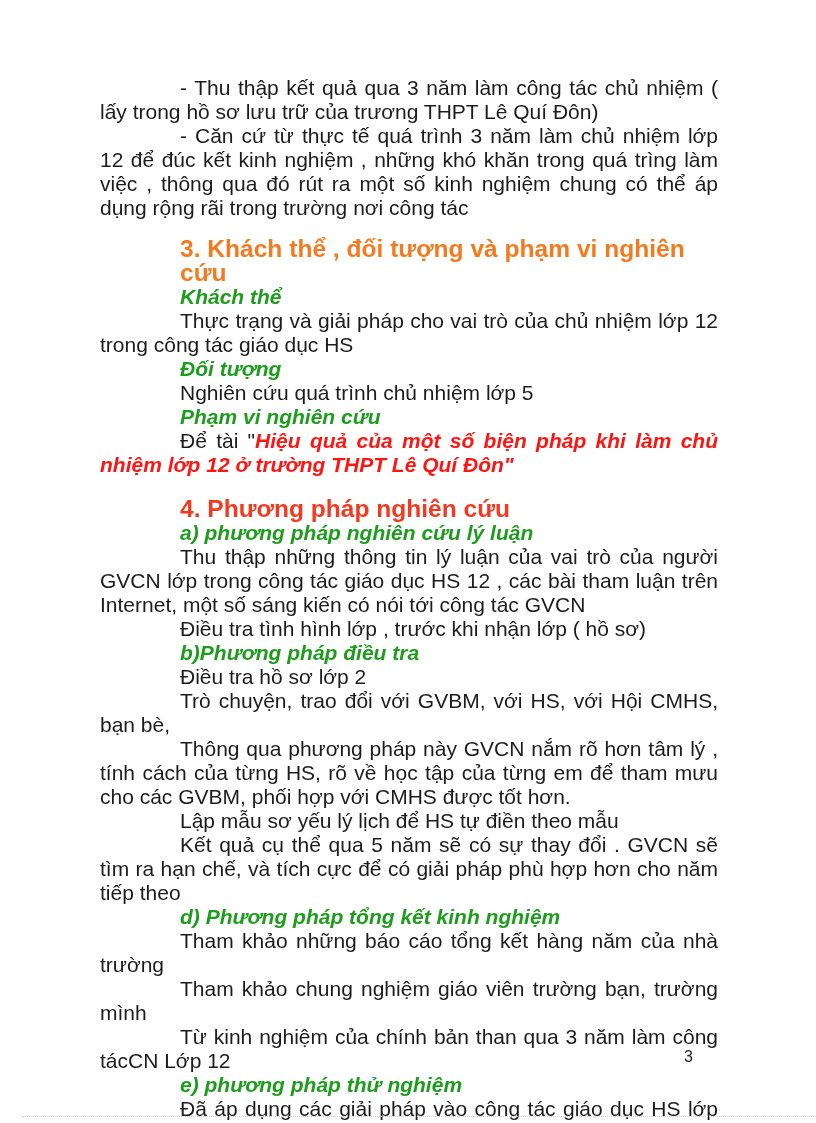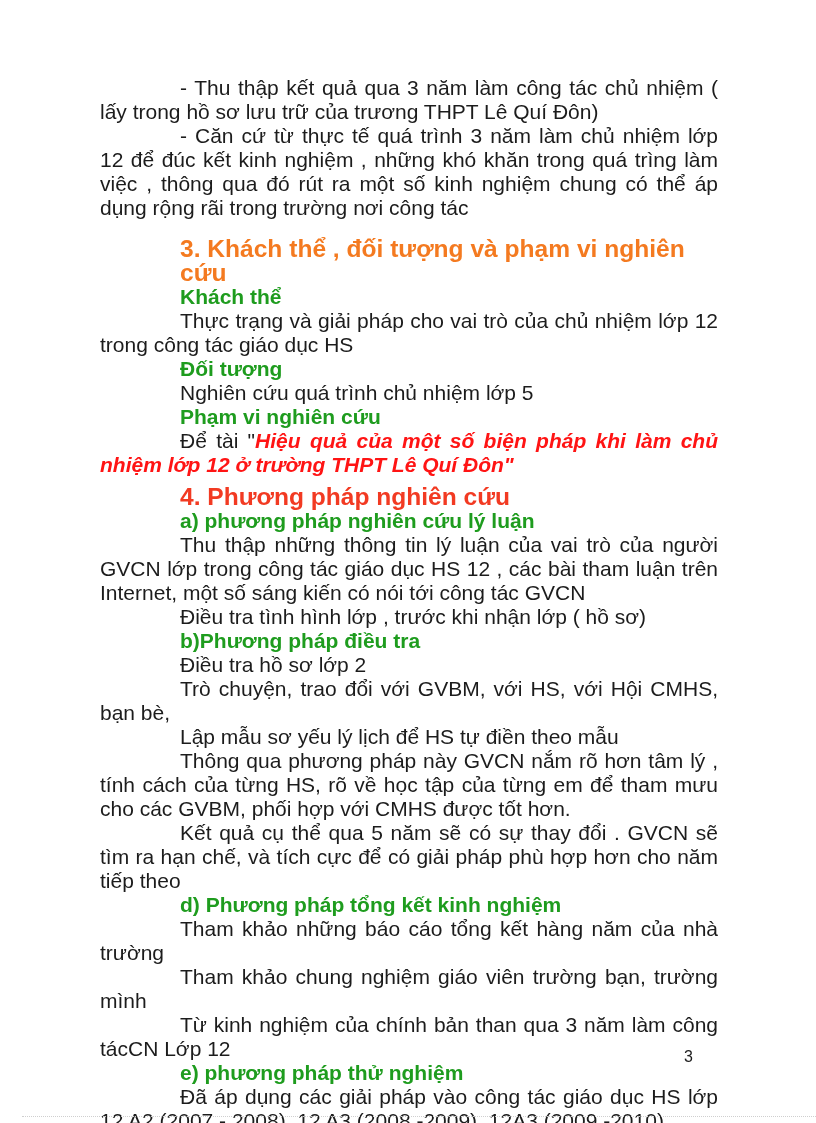--- a/index.html
+++ b/index.html
@@ -32,24 +32,25 @@
   }
   .h-orange{
     margin:0 0 0 80px;
     font-weight:bold;
     color:var(--orange);
   }
   .h-orange.red{ color:var(--red_orange); }
   .h-green{
     margin:0 0 0 80px;
     font-weight:bold;
+    font-style:italic;
     color:var(--green);
   }
   .gap-lg{margin-top:17px;}
-  .gap-md{margin-top:8px;}
+  .gap-md{margin-top:20px;}
   .gap-sm{margin-top:0;}
   .thesis-title{
     color:var(--red);
     font-weight:bold;
     font-style:italic;
   }
   .page-number{
     position:absolute;
     left:684px;top:1048px;
     font-size:16px;
@@ -81,22 +82,22 @@
     <p class="p"><span>Để tài "</span><span class="thesis-title">Hiệu quả của một số biện pháp khi làm chủ nhiệm lớp 12 ở trường THPT Lê Quí Đôn"</span></p>
 
 
     <h3 class="h-orange red gap-md">4. Phương pháp nghiên cứu</h3>
     <h4 class="h-green">a) phương pháp nghiên cứu lý luận</h4>
     <p class="p">Thu thập những thông tin lý luận của vai trò của người GVCN lớp trong công tác giáo dục HS 12 , các bài tham luận trên Internet, một số sáng kiến có nói tới công tác GVCN</p>
     <p class="p">Điều tra tình hình lớp , trước khi nhận lớp ( hồ sơ)</p>
     <h4 class="h-green">b)Phương pháp điều tra</h4>
     <p class="p">Điều tra hồ sơ lớp 2</p>
     <p class="p">Trò chuyện, trao đổi với GVBM, với HS, với Hội CMHS, bạn bè,</p>
+    <p class="p">Thông qua phương pháp này GVCN nắm rõ hơn tâm lý , tính cách của từng HS, rõ về học tập của từng em để tham mưu cho các GVBM, phối hợp với CMHS được tốt hơn.</p>
     <p class="p">Lập mẫu sơ yếu lý lịch để HS tự điền theo mẫu</p>
-    <p class="p">Thông qua phương pháp này GVCN nắm rõ hơn tâm lý , tính cách của từng HS, rõ về học tập của từng em để tham mưu cho các GVBM, phối hợp với CMHS được tốt hơn.</p>
     <p class="p">Kết quả cụ thể qua 5 năm sẽ có sự thay đổi . GVCN sẽ tìm ra hạn chế, và tích cực để có giải pháp phù hợp hơn cho năm tiếp theo</p>
     <h4 class="h-green">d) Phương pháp tổng kết kinh nghiệm</h4>
     <p class="p">Tham khảo những báo cáo tổng kết hàng năm của nhà trường</p>
     <p class="p">Tham khảo chung nghiệm giáo viên trường bạn, trường mình</p>
     <p class="p">Từ kinh nghiệm của chính bản than qua 3 năm làm công tácCN Lớp 12</p>
     <h4 class="h-green">e) phương pháp thử nghiệm</h4>
     <p class="p">Đã áp dụng các giải pháp vào công tác giáo dục HS lớp 12 A2 (2007 - 2008), 12 A3 (2008 -2009), 12A3 (2009 -2010)</p>
 
     <h3 class="h-orange gap-sm">5 Thời gian thực hiện</h3>
     <p class="p">Bắt đầu tư tháng 8/2007</p>

